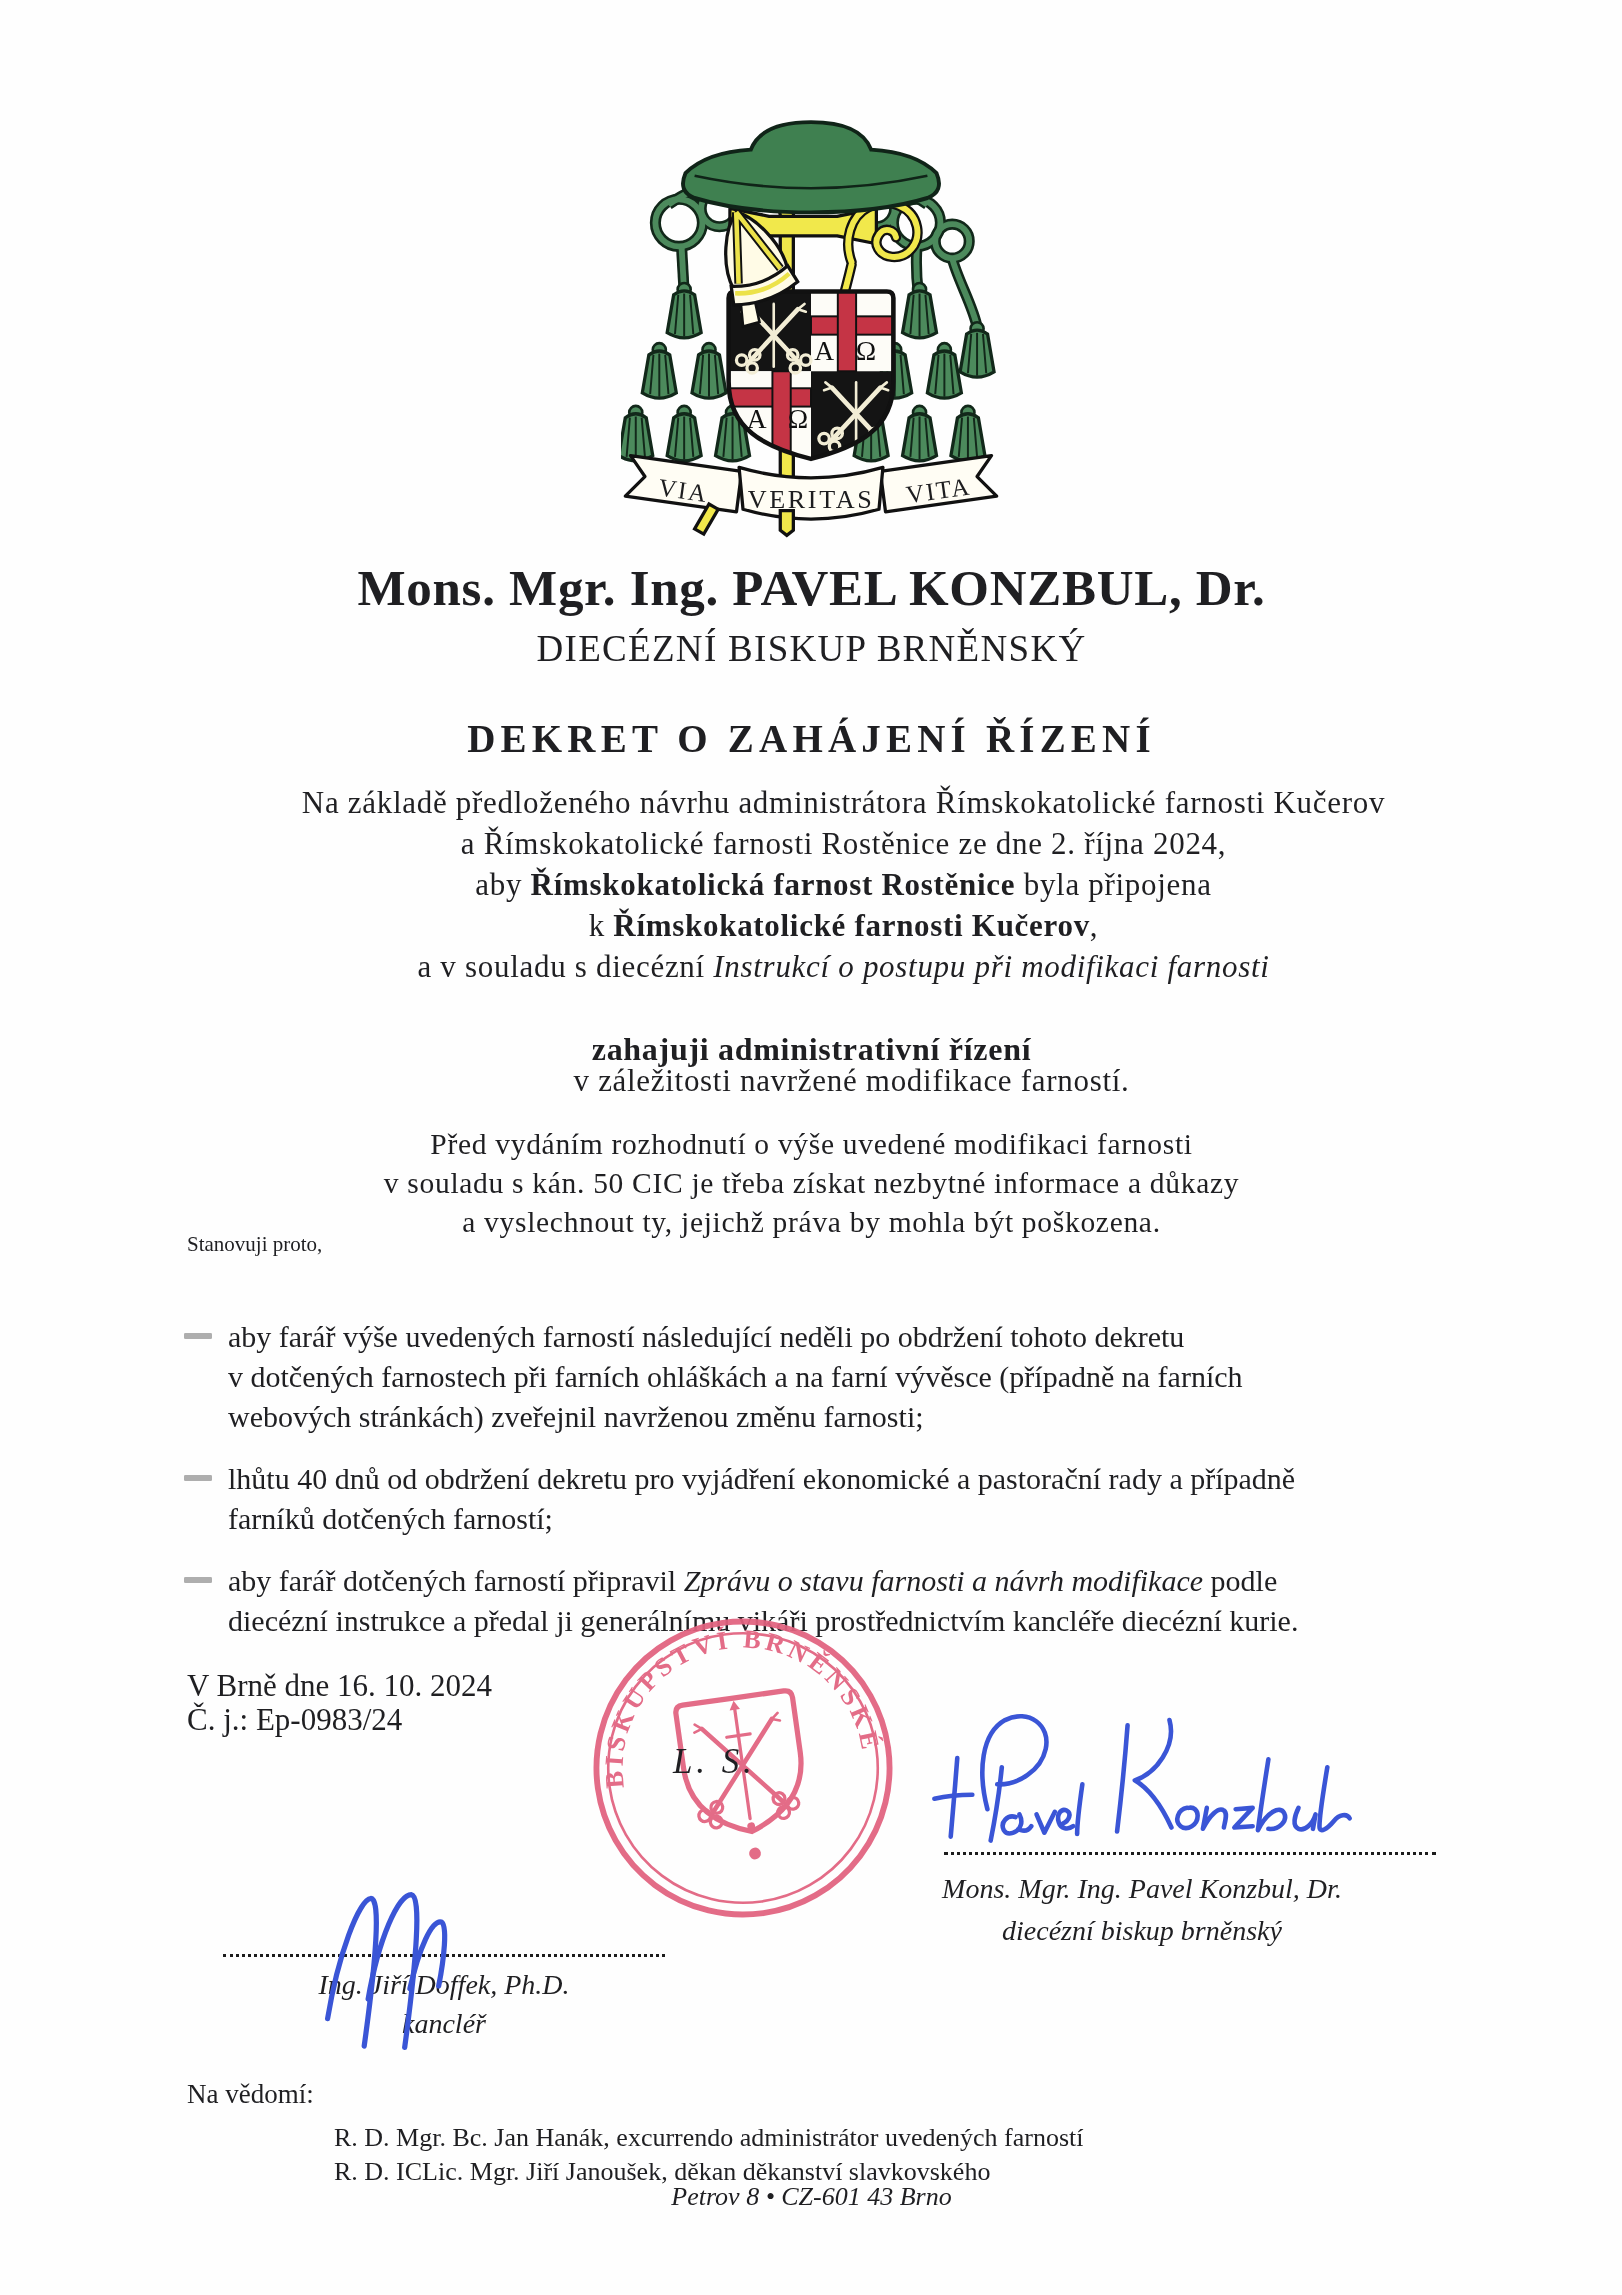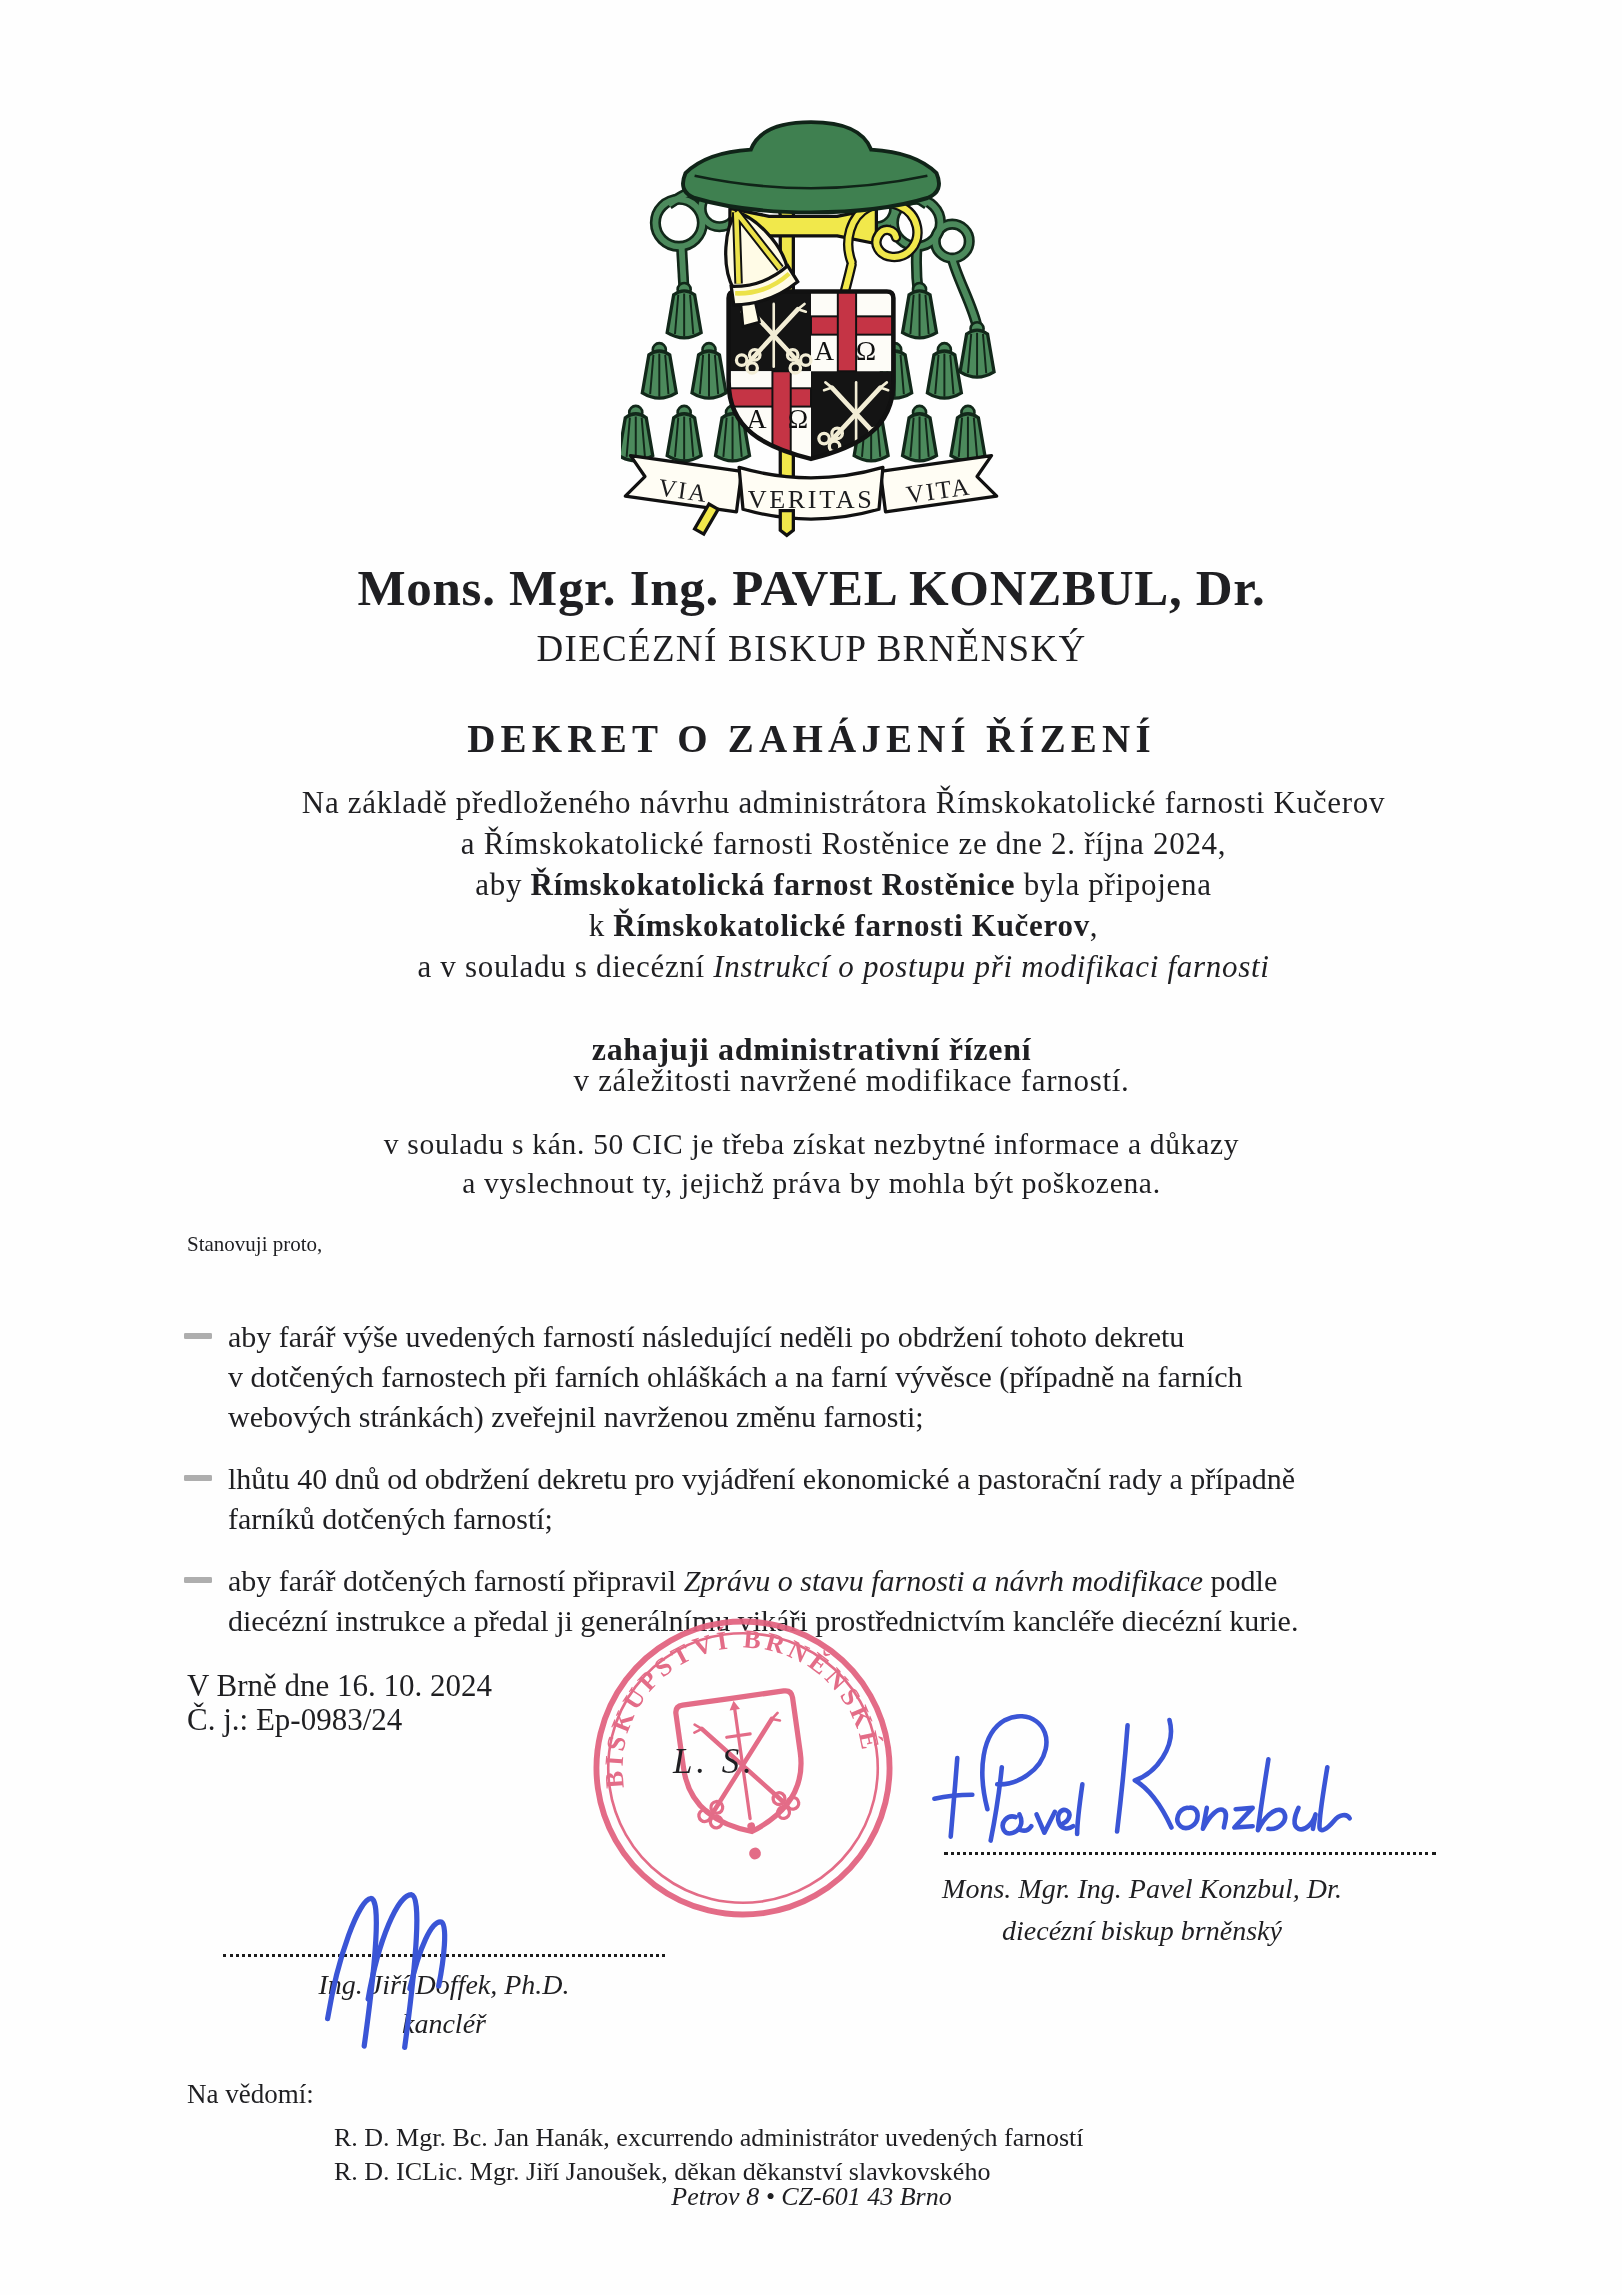--- a/index.html
+++ b/index.html
@@ -213,20 +213,21 @@
       <div class="tline"><span>Na základě předloženého návrhu administrátora Římskokatolické farnosti Kučerov</span></div>
       <div class="tline"><span>a Římskokatolické farnosti Rostěnice ze dne 2. října 2024,</span></div>
       <div class="tline"><span>aby </span><span class="rb">Římskokatolická farnost Rostěnice</span><span> byla připojena</span></div>
       <div class="tline"><span>k </span><span class="rb">Římskokatolické farnosti Kučerov</span><span>,</span></div>
       <div class="tline"><span>a v souladu s diecézní </span><span class="ri">Instrukcí o postupu při modifikaci farnosti</span></div>
     </div>
   <div class="center intro-b">zahajuji administrativní řízení</div>
   <div class="center intro-c">v záležitosti navržené modifikace farností.</div>
 
   <div class="center preface">
+      <div class="tline"><span>Před vydáním rozhodnutí o výše uvedené modifikaci farnosti</span></div>
       <div class="tline"><span>v souladu s kán. 50 CIC je třeba získat nezbytné informace a důkazy</span></div>
       <div class="tline"><span>a vyslechnout ty, jejichž práva by mohla být poškozena.</span></div>
     </div>
 
   <div class="abs stanovuji">Stanovuji proto,</div>
 
   <div class="abs bullets">
       <div class="bullet">
         <span class="dash"></span>
         <div class="tline"><span>aby farář výše uvedených farností následující neděli po obdržení tohoto dekretu</span></div>

